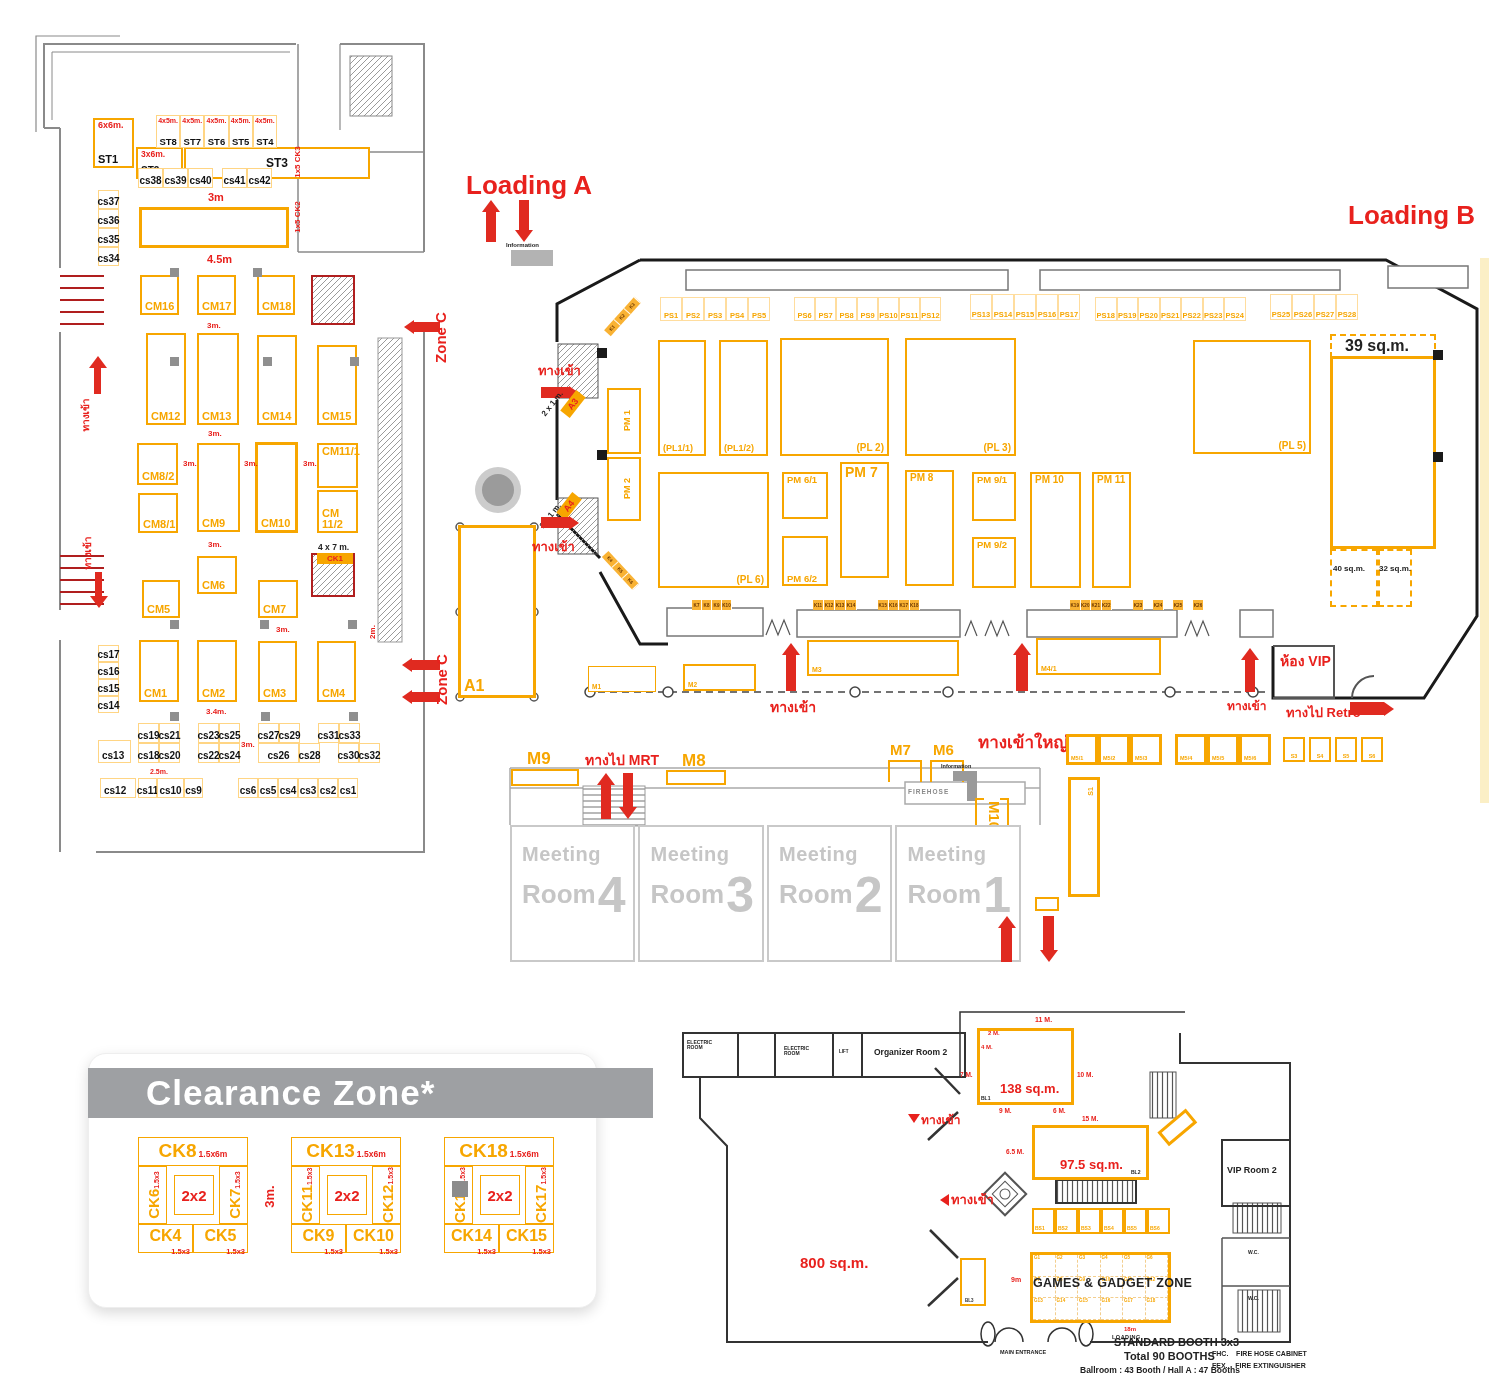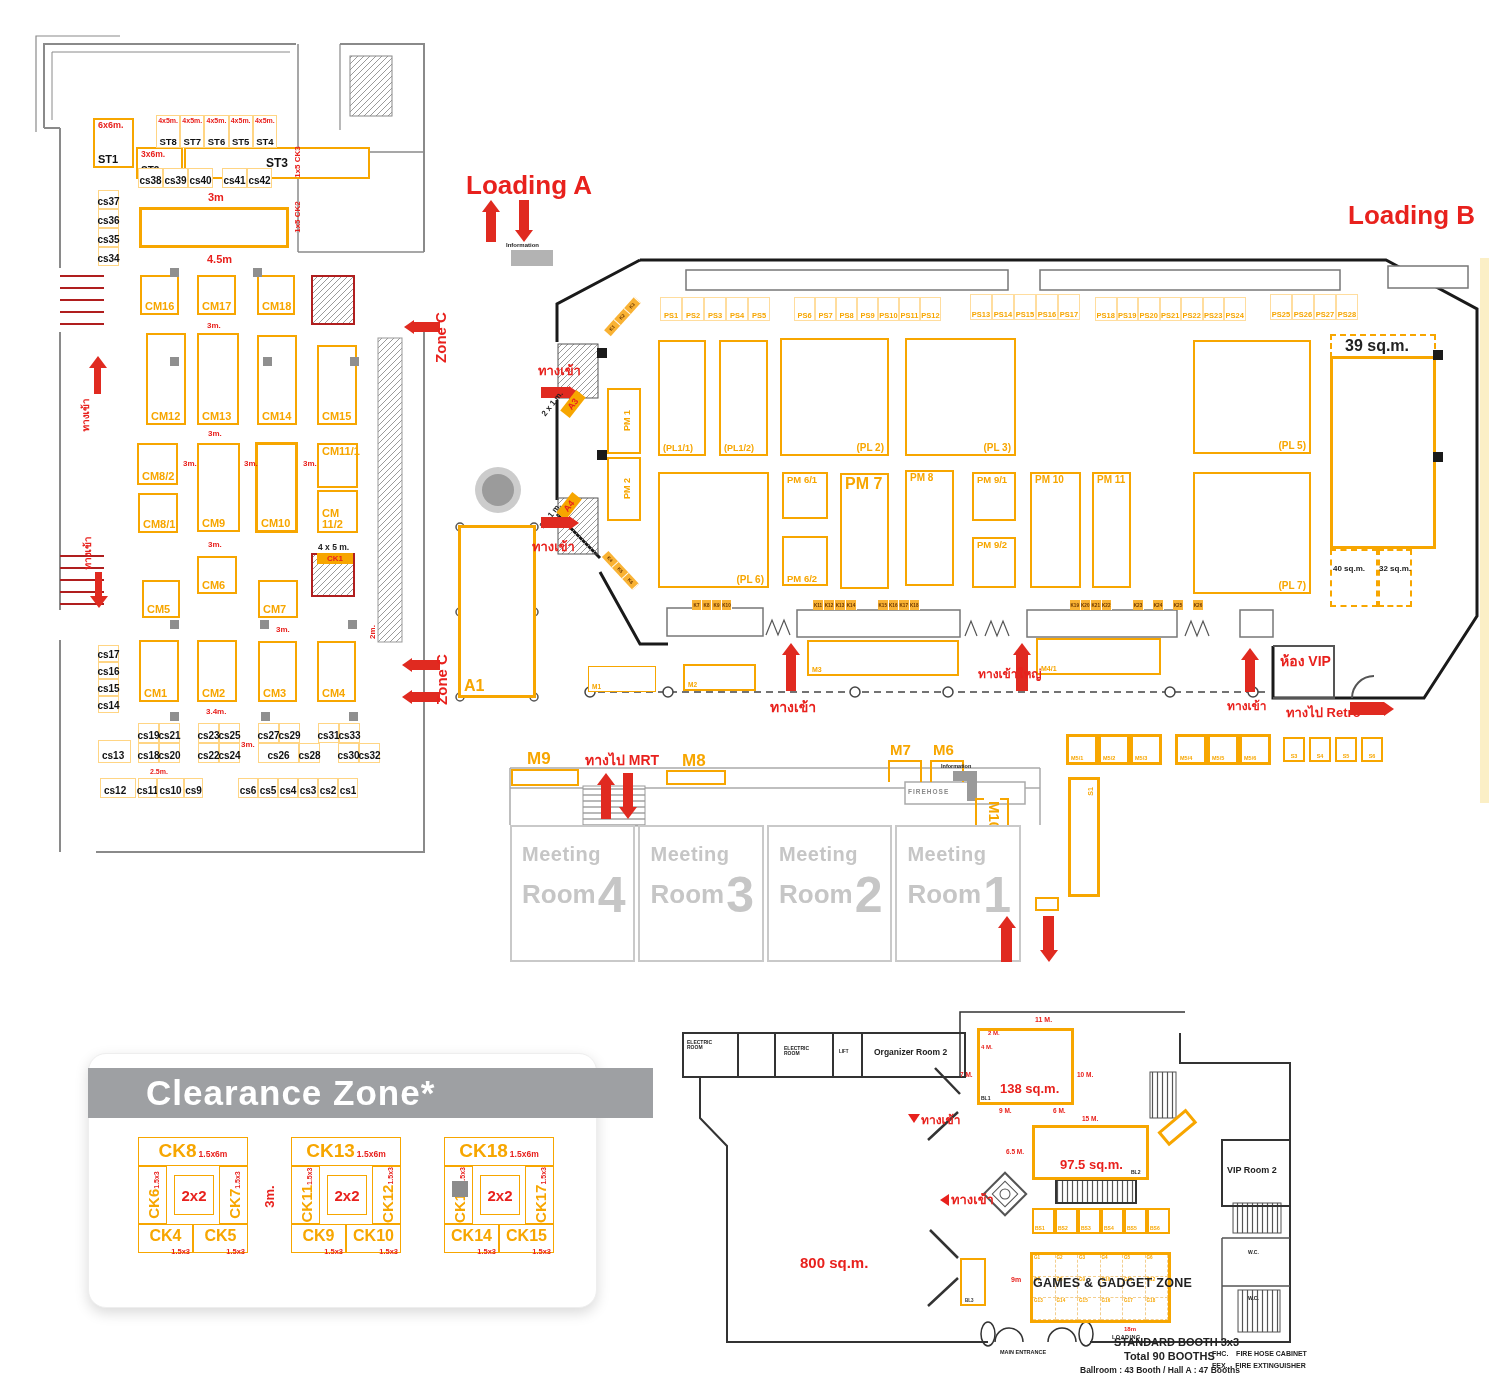--- a/index.html
+++ b/index.html
@@ -226,21 +226,21 @@
 <div class="bo" style="left:146px;top:333px;width:40px;height:92px">CM12</div>
 <div class="bo" style="left:197px;top:333px;width:42px;height:92px">CM13</div>
 <div class="bo" style="left:257px;top:335px;width:40px;height:90px">CM14</div>
 <div class="bo" style="left:317px;top:345px;width:40px;height:80px">CM15</div>
 <div class="bo" style="left:137px;top:443px;width:41px;height:42px">CM8/2</div>
 <div class="bo" style="left:138px;top:493px;width:40px;height:40px">CM8/1</div>
 <div class="bo" style="left:197px;top:443px;width:43px;height:89px">CM9</div>
 <div class="bo b3" style="left:255px;top:442px;width:43px;height:91px">CM10</div>
 <div class="bo" style="left:317px;top:443px;width:41px;height:45px;align-items:flex-start">CM11/1</div>
 <div class="bo" style="left:317px;top:490px;width:41px;height:43px">CM 11/2</div>
-<span class="lb dk" style="left:318px;top:543px;font-size:8.5px">4 x 5 m.</span>
+<span class="lb dk" style="left:318px;top:543px;font-size:8.5px">4 x 7 m.</span>
 <div class="tag" style="left:317px;top:553px;width:36px;height:11px;font-size:8px">CK1</div>
 <div class="bo" style="left:142px;top:580px;width:38px;height:38px">CM5</div>
 <div class="bo" style="left:197px;top:556px;width:40px;height:38px">CM6</div>
 <div class="bo" style="left:258px;top:580px;width:40px;height:38px">CM7</div>
 <div class="bo" style="left:139px;top:640px;width:40px;height:62px">CM1</div>
 <div class="bo" style="left:197px;top:640px;width:40px;height:62px">CM2</div>
 <div class="bo" style="left:258px;top:641px;width:39px;height:61px">CM3</div>
 <div class="bo" style="left:317px;top:641px;width:39px;height:61px">CM4</div>
 
 <div class="col" style="left:98px;top:645px;width:21px">
@@ -389,31 +389,30 @@
       <span class="c" style="width:22px">PS27</span>
       <span class="c" style="width:22px">PS28</span>
     </div>
 
 <div class="bo je" style="left:658px;top:340px;width:48px;height:116px;font-size:9px;justify-content:flex-start">(PL1/1)</div>
 <div class="bo je" style="left:719px;top:340px;width:49px;height:116px;font-size:9px;justify-content:flex-start">(PL1/2)</div>
 <div class="bo je" style="left:780px;top:338px;width:109px;height:118px;font-size:10px">(PL 2)</div>
 <div class="bo je" style="left:905px;top:338px;width:111px;height:118px;font-size:10px">(PL 3)</div>
 <div class="bo je" style="left:1193px;top:340px;width:118px;height:114px;font-size:10px">(PL 5)</div>
 <div class="bo je" style="left:658px;top:472px;width:111px;height:116px;font-size:10px">(PL 6)</div>
-<div class="bo je" style="left:1193px;top:472px;width:118px;height:122px;font-size:10px">(PL 7)</div>
 
 <div class="bo" style="left:607px;top:388px;width:34px;height:66px">
       <span class="r90" style="position:absolute;left:8px;top:26px;font-size:9px">PM 1</span>
     </div>
 <div class="bo" style="left:607px;top:457px;width:34px;height:64px">
       <span class="r90" style="position:absolute;left:8px;top:25px;font-size:9px">PM 2</span>
     </div>
 <div class="bo js" style="left:782px;top:472px;width:46px;height:47px;align-items:flex-start;font-size:9.5px">PM 6/1</div>
 <div class="bo" style="left:782px;top:536px;width:46px;height:50px;font-size:9.5px">PM 6/2</div>
-<div class="bo js" style="left:840px;top:473px;width:49px;height:116px;align-items:flex-start;font-size:16px">PM 7</div>
+<div class="bo js" style="left:840px;top:462px;width:49px;height:116px;align-items:flex-start;font-size:14px">PM 7</div>
 <div class="bo js" style="left:905px;top:470px;width:49px;height:116px;align-items:flex-start;font-size:10px">PM 8</div>
 <div class="bo js" style="left:972px;top:472px;width:44px;height:49px;align-items:flex-start;font-size:9.5px">PM 9/1</div>
 <div class="bo js" style="left:972px;top:537px;width:44px;height:51px;align-items:flex-start;font-size:9.5px">PM 9/2</div>
 <div class="bo js" style="left:1030px;top:472px;width:51px;height:116px;align-items:flex-start;font-size:10px">PM 10</div>
 <div class="bo js" style="left:1092px;top:472px;width:39px;height:116px;align-items:flex-start;font-size:10px">PM 11</div>
 
 <div class="bo dash nf" style="left:1330px;top:334px;width:106px;height:24px"></div>
 <div class="bo b3 nf" style="left:1330px;top:356px;width:106px;height:193px"></div>
 <span class="lb dk" style="left:1345px;top:338px;font-size:16px">39 sq.m.</span>
 <div class="bo dash nf" style="left:1330px;top:549px;width:48px;height:58px"></div>
@@ -470,21 +469,21 @@
     </div>
 
 <div class="bo b1" style="left:588px;top:666px;width:68px;height:26px;font-size:6.5px">M1</div>
 <div class="bo" style="left:683px;top:664px;width:73px;height:27px;font-size:6.5px">M2</div>
 <div class="bo" style="left:807px;top:640px;width:152px;height:36px;font-size:7px">M3</div>
 <div class="bo" style="left:1036px;top:638px;width:125px;height:37px;font-size:7px">M4/1</div>
 
 <span class="ar au" style="left:786px;top:655px;width:10px;height:36px"></span>
 <span class="lb rd" style="left:770px;top:700px;font-size:14px">ทางเข้า</span>
 <span class="ar au" style="left:1016px;top:655px;width:12px;height:36px"></span>
-<span class="lb rd" style="left:978px;top:668px;font-size:12px">ทางเข้าใหญ่</span>
+<span class="lb rd" style="left:978px;top:734px;font-size:17px">ทางเข้าใหญ่</span>
 <span class="ar au" style="left:1245px;top:660px;width:10px;height:32px"></span>
 <span class="lb rd" style="left:1227px;top:700px;font-size:12px">ทางเข้า</span>
 <span class="lb rd" style="left:1280px;top:654px;font-size:14px">ห้อง VIP</span>
 <span class="lb rd" style="left:1286px;top:706px;font-size:13px">ทางไป Retro</span>
 <span class="ar arr" style="left:1350px;top:702px;width:34px;height:13px"></span>
 
 <div class="row m5" style="left:1066px;top:734px;height:31px">
 
 <span class="c" style="width:32px">M5/1</span>
       <span class="c" style="width:32px">M5/2</span>

